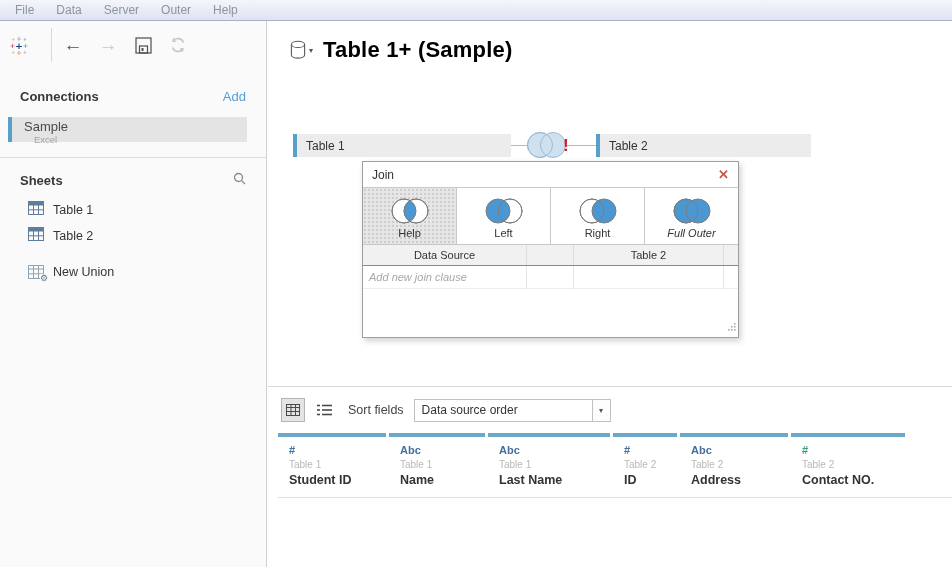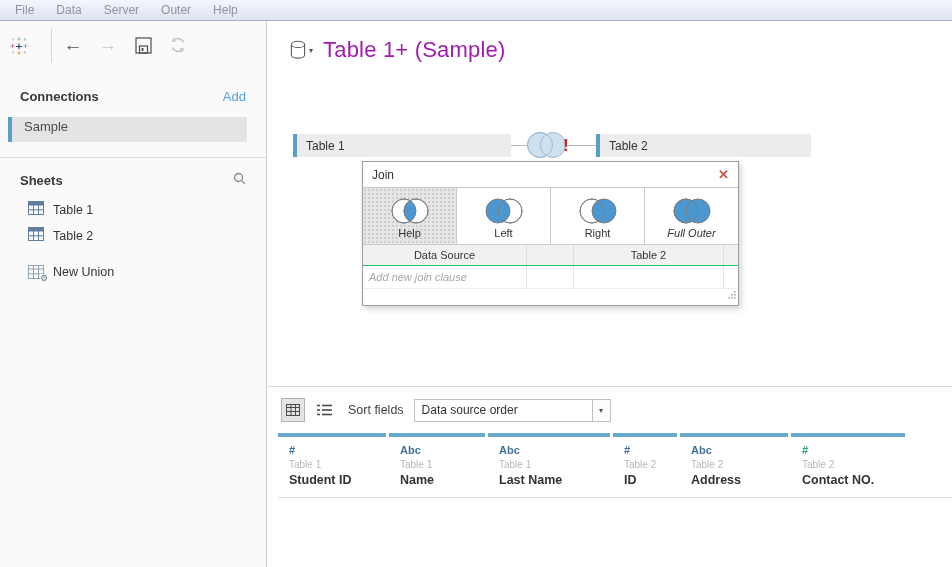--- a/index.html
+++ b/index.html
@@ -39,33 +39,33 @@
   .sheet-label { font-size:12.5px; color:#353535; }
   .new-union { margin-top:12px; }
   .icon-stack { position:relative; width:16px; height:14px; }
   .gear-glyph { position:absolute; right:-4px; bottom:-4px; font-size:9px; color:#66798e; background:#fafafa; line-height:9px; }
 
   
   .main { position:absolute; left:268px; top:21px; width:684px; height:546px; background:#fff; }
 
   .ds-title { position:absolute; left:22px; top:16px; display:flex; align-items:center; gap:10px; }
   .db-caret { font-size:8px; color:#555; margin-left:2px; }
-  .ds-title-text { font-size:22px; color:#a21caf; font-weight:normal; letter-spacing:0.2px; }
+  .ds-title-text { font-size:22px; color:#000000; font-weight:bold; letter-spacing:0.2px; }
 
   .table-box { position:absolute; top:113px; height:23px; background:#ececec;
     border-left:4px solid var(--bar-blue,#58a0c8); display:flex; align-items:center; cursor:pointer; }
   .table-box-label { font-size:12px; color:#333; padding-left:9px; }
   .tbox1 { left:25px; width:218px; }
   .tbox2 { left:328px; width:215px; }
   .connector { position:absolute; left:243px; top:124px; width:85px; height:1px; background:#b8b8b8; }
   .venn-warn { position:absolute; left:256px; top:109px; display:flex; align-items:center; cursor:pointer; }
   .warn-bang { font-size:17px; font-weight:bold; color:var(--warning-red,#d42020); margin-left:-7px; margin-top:1px; }
 
   
-  .join-dialog { position:absolute; left:94px; top:140px; width:377px; height:145px;
+  .join-dialog { position:absolute; left:94px; top:140px; width:377px; height:177px;
     background:#fff; border:1px solid #9e9e9e; box-shadow:2px 3px 6px rgba(0,0,0,0.18); }
   .jd-titlebar { height:25px; display:flex; align-items:center; justify-content:space-between; padding:0 9px; }
   .jd-title { font-size:12px; color:#333; }
   .jd-close { font-size:13px; font-weight:bold; color:var(--close-red,#c4584e); cursor:pointer; line-height:13px; }
   .jd-types { display:flex; height:58px; border-top:1px solid #c9c9c9; border-bottom:1px solid #c9c9c9; }
   .jd-type { flex:1; display:flex; flex-direction:column; align-items:center; justify-content:center; gap:1px;
     border-right:1px solid #c9c9c9; background:#fff; cursor:pointer; padding-top:2px; }
   .jd-type:last-child { border-right:none;font-style:italic; }
   .jd-type.selected { background-color:#e6e6e6;
     background-image:radial-gradient(#cdcdcd 0.8px, transparent 0.9px); background-size:4px 4px; }
@@ -151,20 +151,21 @@
       </span>
     </div>
 
     <div class="connections-head">
       <span class="section-title">Connections</span>
       <span class="add-link">Add</span>
     </div>
 
     <div class="connection-item">
       <div class="connection-name">Sample</div>
+      <div class="connection-sub">Excel</div>
     </div>
 
     <div class="sidebar-sep"></div>
 
     <div class="sheets-head">
       <span class="section-title">Sheets</span>
       <span>
         <svg width="13" height="13" viewBox="0 0 13 13" fill="none" stroke="#8a8a8a" stroke-width="1.3">
           <circle cx="5.5" cy="5.5" r="4"></circle>
             <line x1="8.6" y1="8.6" x2="12" y2="12"></line>

